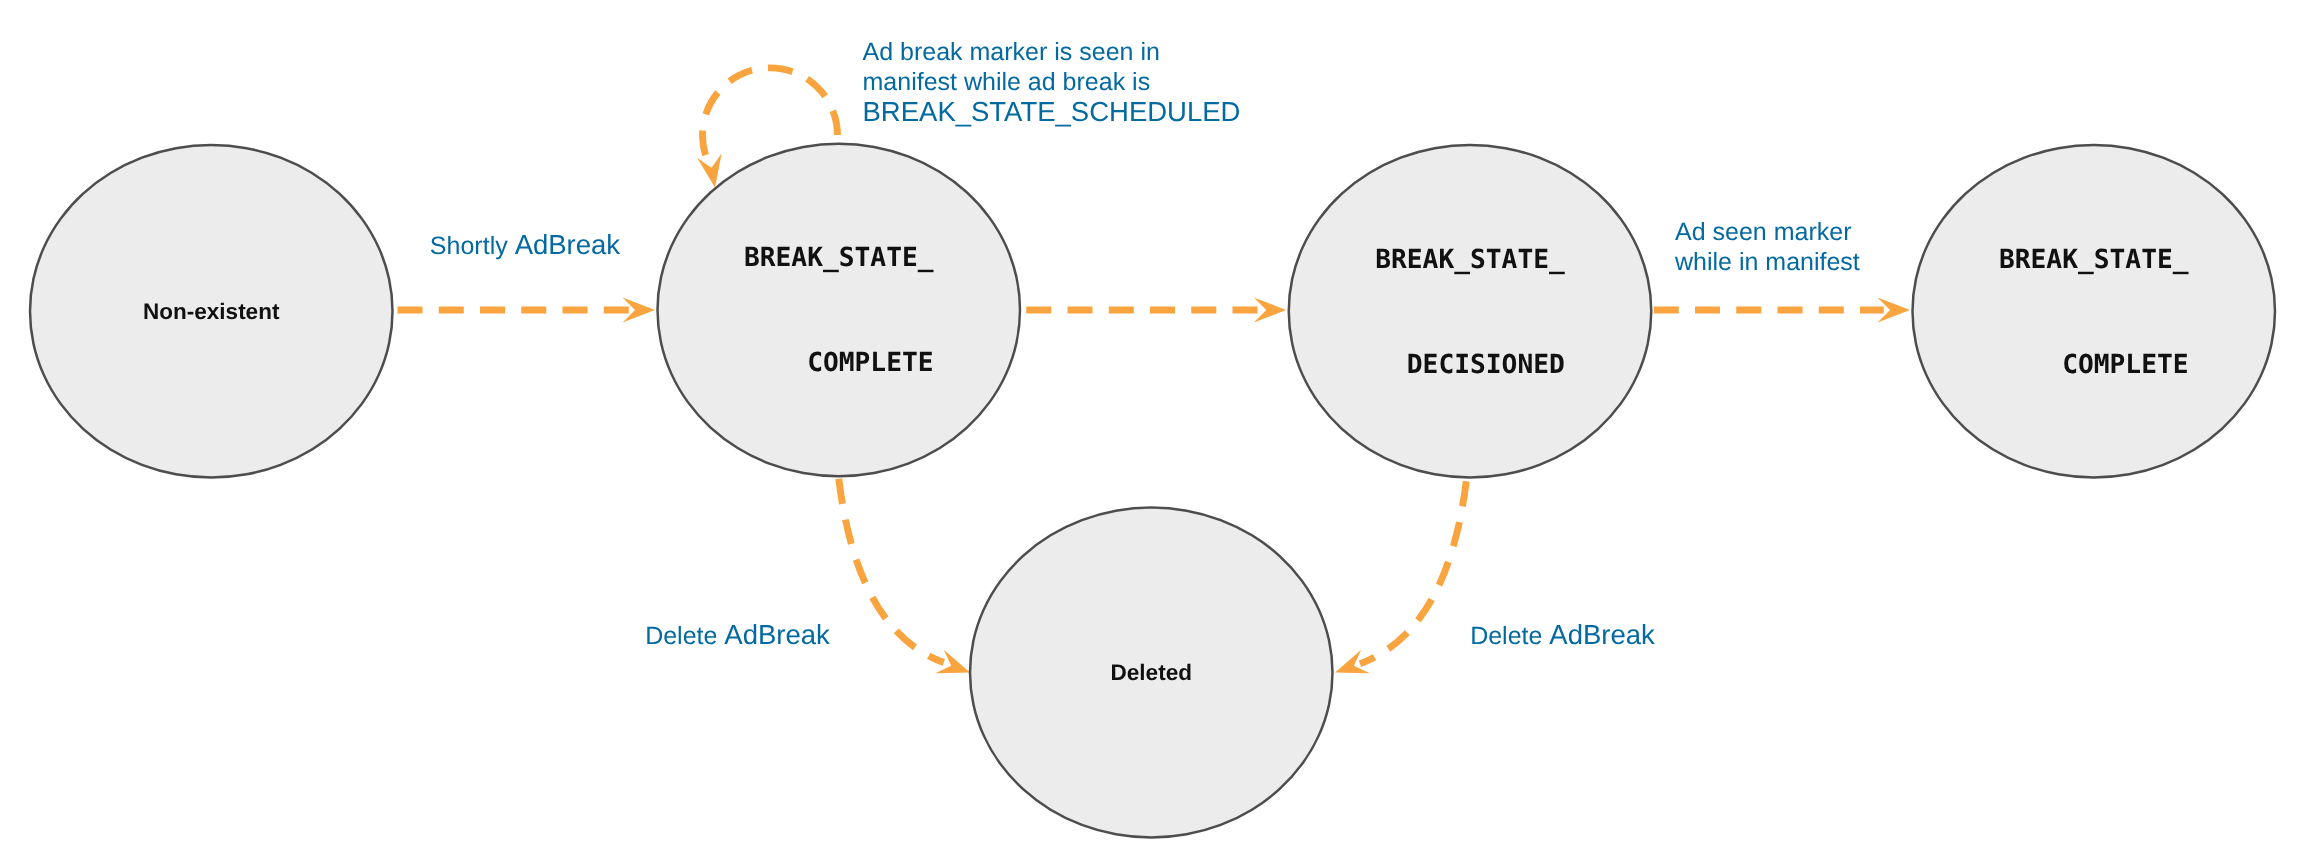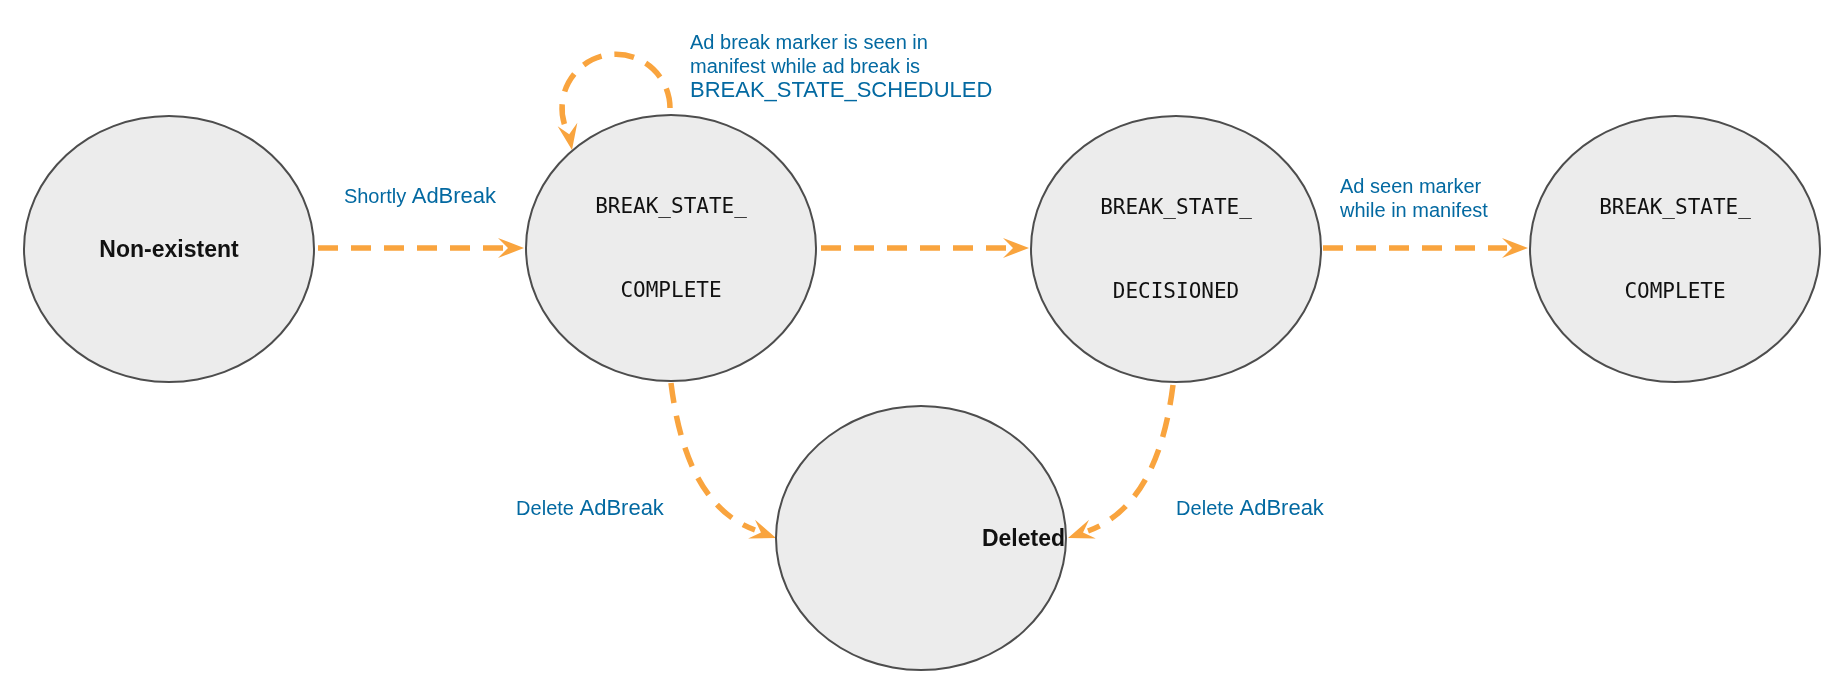--- a/index.html
+++ b/index.html
@@ -35,30 +35,31 @@
     border: 2.2px solid #4d4d4d;
     display: flex;
     align-items: center;
     justify-content: center;
     text-align: center;
     box-sizing: border-box;
   }
   .node-label-sans {
     font-family: "Liberation Sans", sans-serif;
     font-weight: bold;
-    font-size: 23px;
+    font-size: 18px;
     color: #111111;
   }
   .node-label-mono {
     font-family: "DejaVu Sans Mono", monospace;
-    font-weight: normal;
+    font-weight: bold;
     font-size: 21px;
     line-height: 28px;
     color: #111111;
     white-space: pre;
+    text-align: right;
   }
   .node-label-mono span { display: block; }
 
   .edge-label {
     position: absolute;
     font-size: 20px;
     line-height: 24px;
     color: #0369a1;
     white-space: nowrap;
   }
@@ -113,21 +114,21 @@
     </div>
   </div>
 
   <div class="state-node" style="left:1529px; top:115px;">
     <div class="node-label-mono">
       <span>BREAK_STATE_</span>
       <span>COMPLETE</span>
     </div>
   </div>
 
-  <div class="state-node" style="left:775px; top:405px; height:266px;justify-content:flex-end;">
+  <div class="state-node" style="left:775px; top:405px; height:266px;">
     <div class="node-label-sans">Deleted</div>
   </div>
 
   <div class="edge-label center-anchor" style="left:420px; top:184px;">
     <span>Shortly </span><span class="code">AdBreak</span>
   </div>
 
   <div class="edge-label" style="left:690px; top:30px;">
     <span class="line">Ad break marker is seen in</span>
     <span class="line">manifest while ad break is</span>

